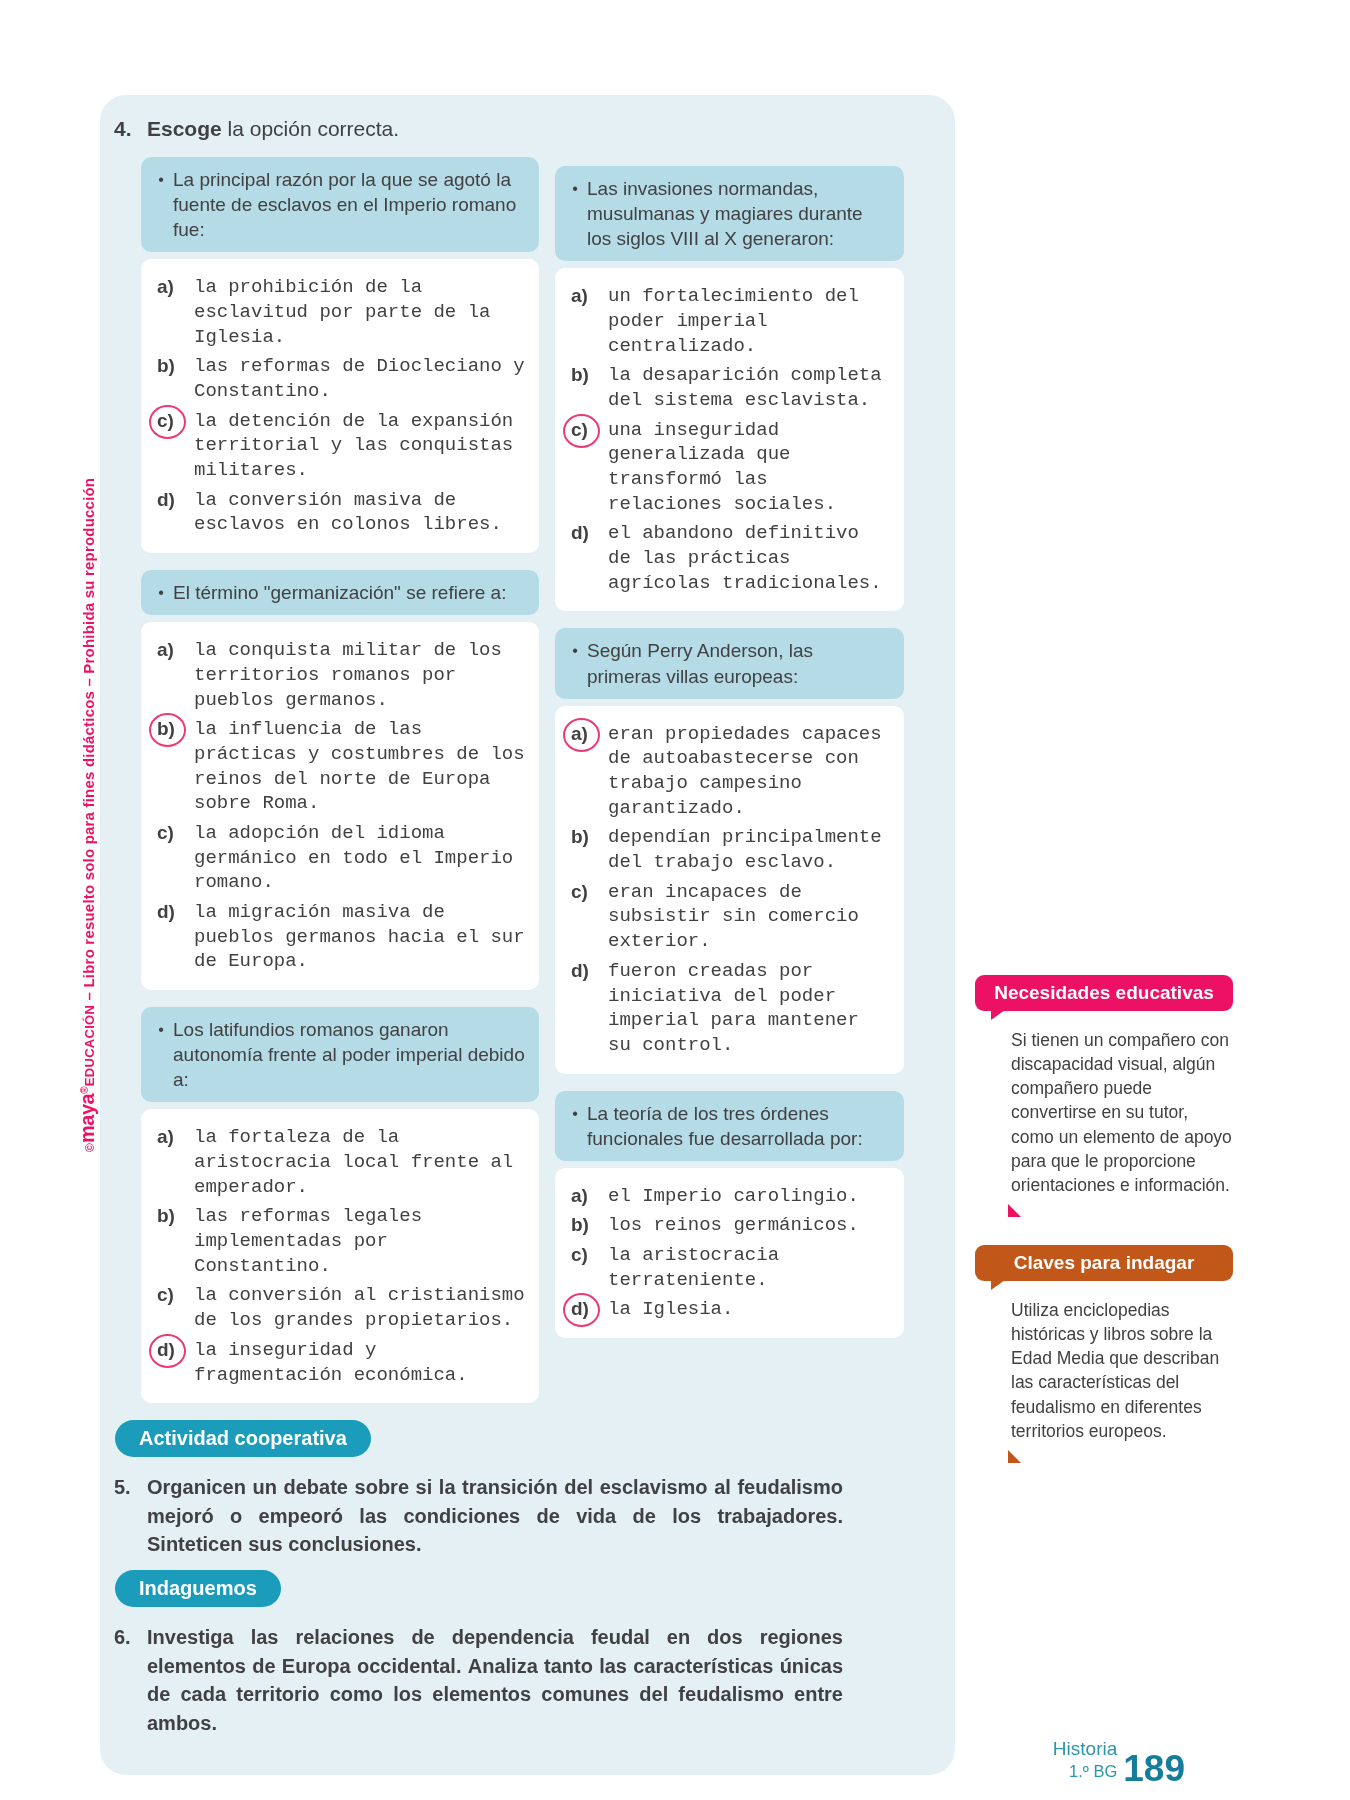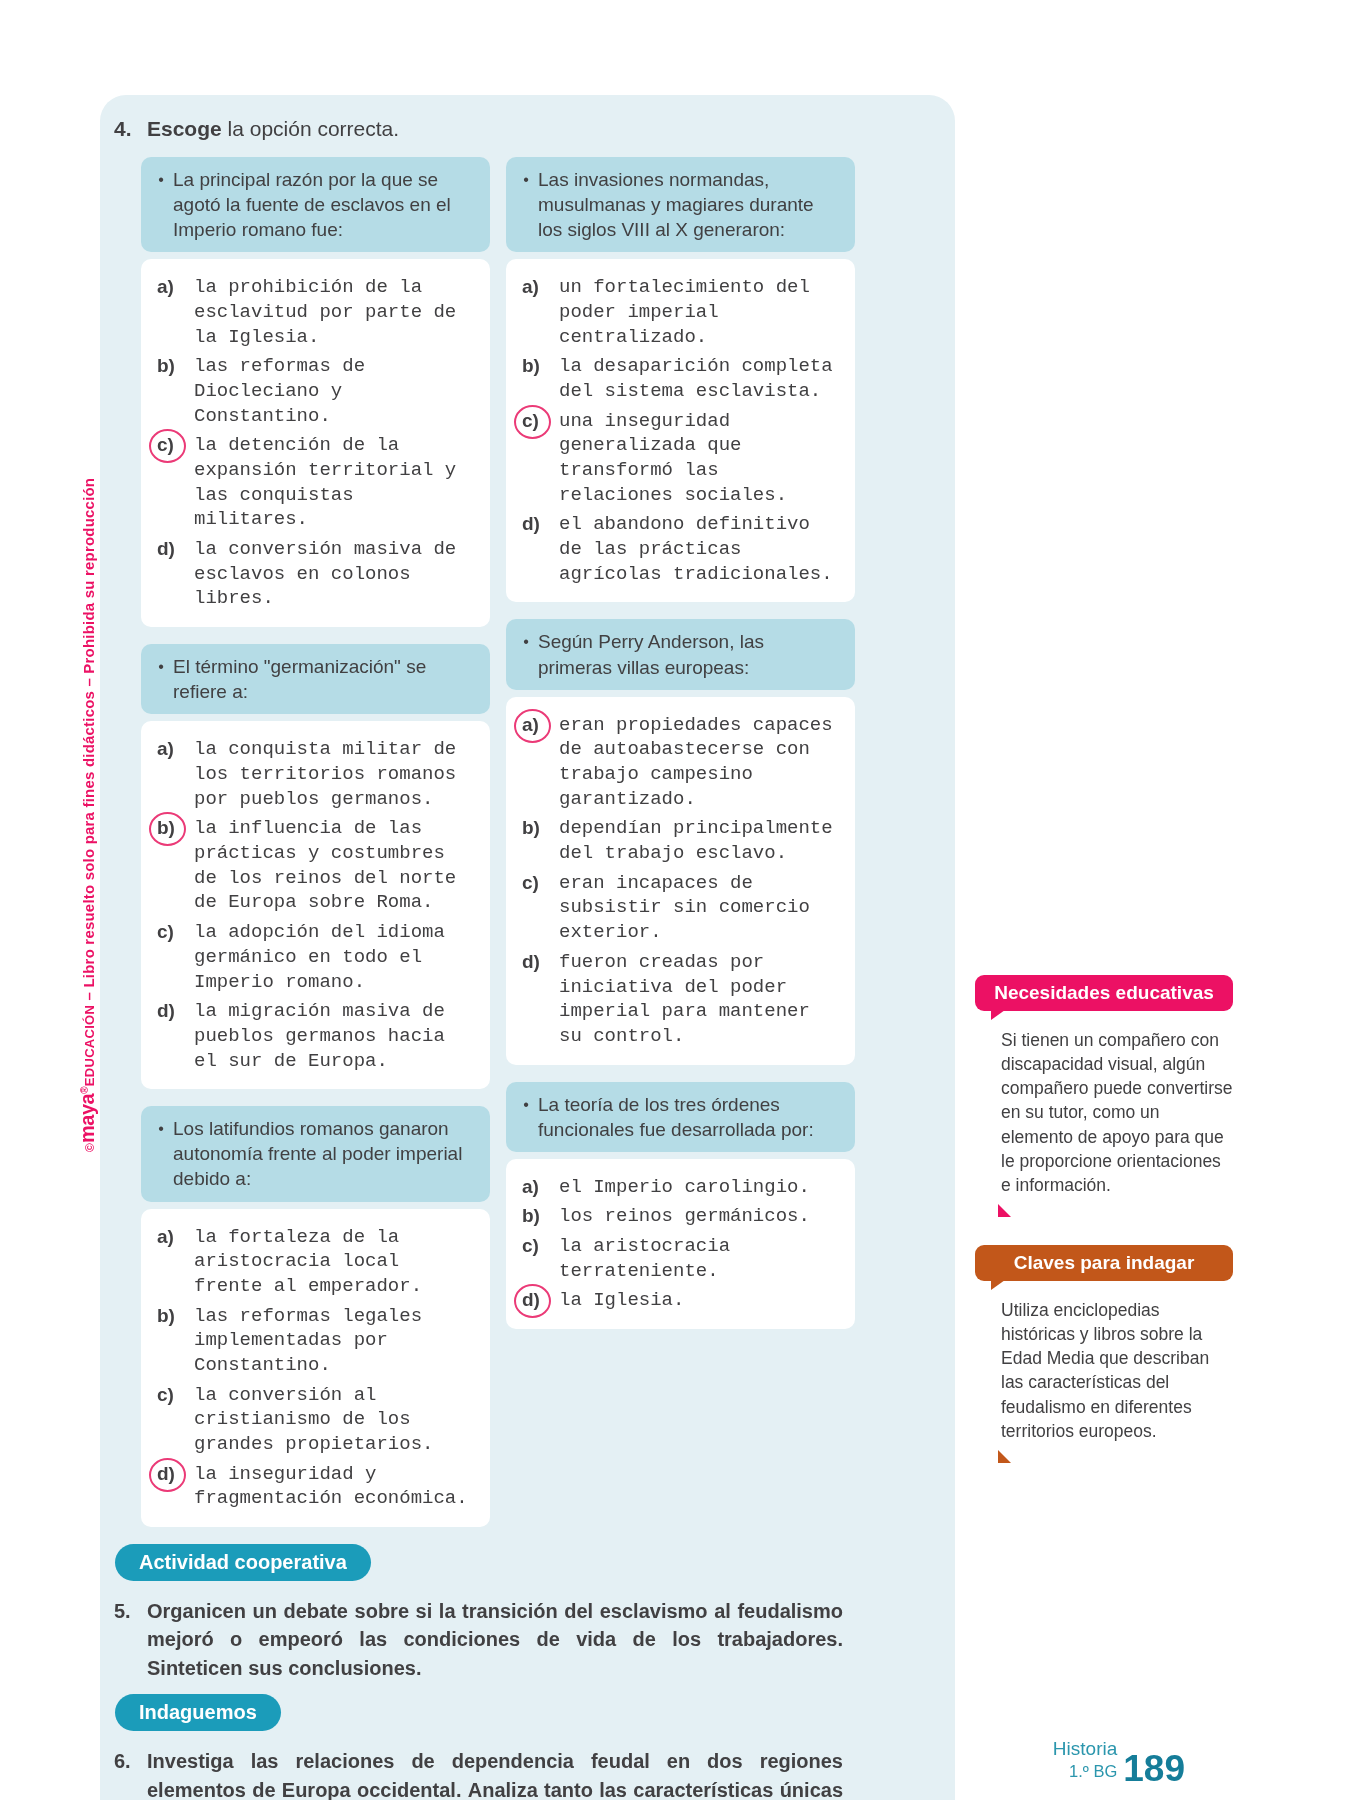--- a/index.html
+++ b/index.html
@@ -29,22 +29,22 @@
   
   .panel {
     position:absolute; left:100px; top:95px; width:855px; min-height:1385px;
     background:#e4f0f4; border-radius:26px;
     padding:22px 0 26px 14px;
   }
   .ex-heading { display:flex; font-size:21px; margin-bottom:16px; }
   .ex-heading .num { font-weight:bold; width:33px; flex:none; }
 
   .qgrid { display:flex; gap:16px; margin-left:27px; }
-  .qcol  { width:349px; display:flex; flex-direction:column; }
-  .qcol.right { width:349px; }
+  .qcol  { width:398px; display:flex; flex-direction:column; }
+  .qcol.right { width:349px;margin-top:9px; }
 
   .qblock { margin-bottom:17px; }
   .qheader {
     background:#b5dce6; border-radius:10px;
     padding:10px 12px 10px 8px;
     display:flex; font-size:19px; line-height:1.32;
   }
   .bullet { width:24px; flex:none; text-align:center; font-size:16px; padding-top:2px; }
   .bullet::before { content:"•"; }
   .qtext { flex:1; }
@@ -83,21 +83,21 @@
   }
   .note-title::after {
     content:""; position:absolute; left:16px; bottom:-9px;
     width:0; height:0; border-right:14px solid transparent;
   }
   .note.pink   .note-title { background:#ec1164; }
   .note.pink   .note-title::after { border-top:10px solid #ec1164; }
   .note.orange .note-title { background:#c2571a; }
   .note.orange .note-title::after { border-top:10px solid #c2571a; }
   .note-body {
-    margin:17px 0 0 26px; font-size:17.5px; line-height:1.38;
+    margin:17px 0 0 36px; font-size:17.5px; line-height:1.38;
     position:relative; padding-bottom:20px;
   }
   .note-body::after {
     content:""; position:absolute; left:-3px; bottom:0;
     width:0; height:0; border-right:13px solid transparent;
   }
   .note.pink   .note-body::after { border-bottom:13px solid #ec1164; }
   .note.orange .note-body::after { border-bottom:13px solid #c2571a; }
 
   

